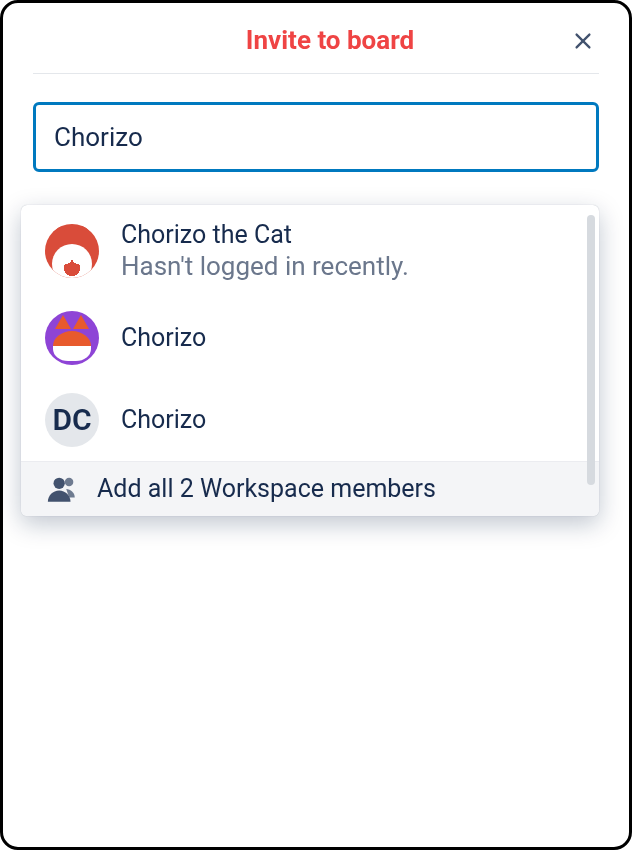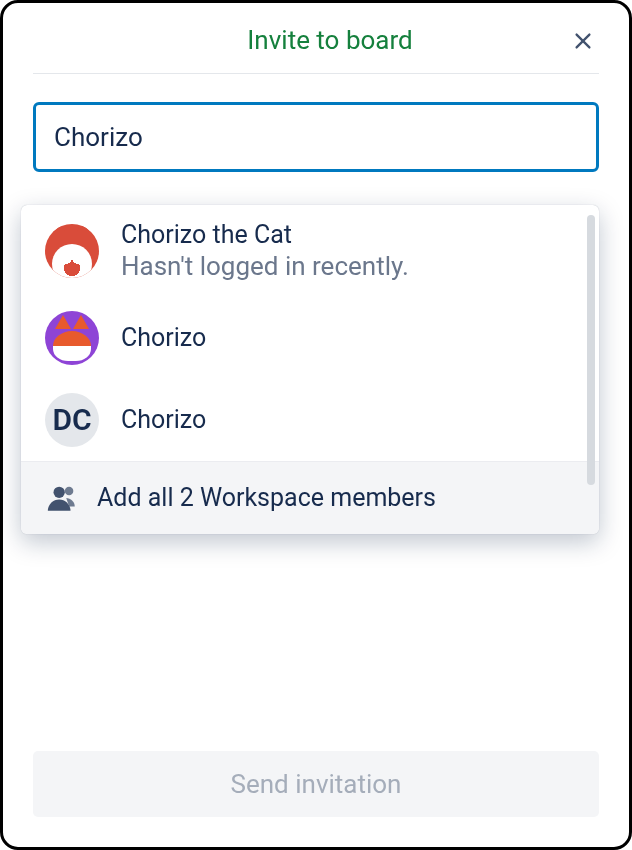--- a/index.html
+++ b/index.html
@@ -29,22 +29,22 @@
       display: flex;
       align-items: center;
       justify-content: center;
       position: relative;
       padding-bottom: 18px;
       border-bottom: 1px solid #e4e7eb;
       margin-bottom: 28px;
     }
     .title {
       font-size: 26px;
-      font-weight: 400;
-      color: #15803d;
+      font-weight: 700;
+      color: #ef4444;
       margin-left: 28px;
     }
     .close-btn {
       position: absolute;
       right: 0;
       top: 0;
       width: 32px;
       height: 32px;
       display: flex;
       align-items: center;
@@ -174,21 +174,21 @@
       line-height: 1.25;
     }
     .result-meta {
       font-size: 26px;
       color: #6b778c;
       line-height: 1.25;
     }
     .add-all-row {
       display: flex;
       align-items: center;
-      padding: 19px 24px;
+      padding: 10px 24px;
       background: #f4f5f7;
       cursor: pointer;
       border-top: 1px solid #ebecf0;
     }
     .group-icon {
       width: 34px;
       height: 34px;
       margin-right: 18px;
       color: #42526e;
       flex-shrink: 0;
@@ -265,15 +265,14 @@
           <circle cx="17" cy="7" r="3" opacity="0.75"></circle>
           <path d="M15 12c3 0 6 2.5 6 6h-4" opacity="0.75"></path>
         </svg>
         <div class="add-all-text">Add all 2 Workspace members</div>
       </div>
     </div>
   </div>
 
   <div class="spacer"></div>
 
-  <button class="send-btn">Send invitation</button>
 
 </div>
 
 </body></html>

